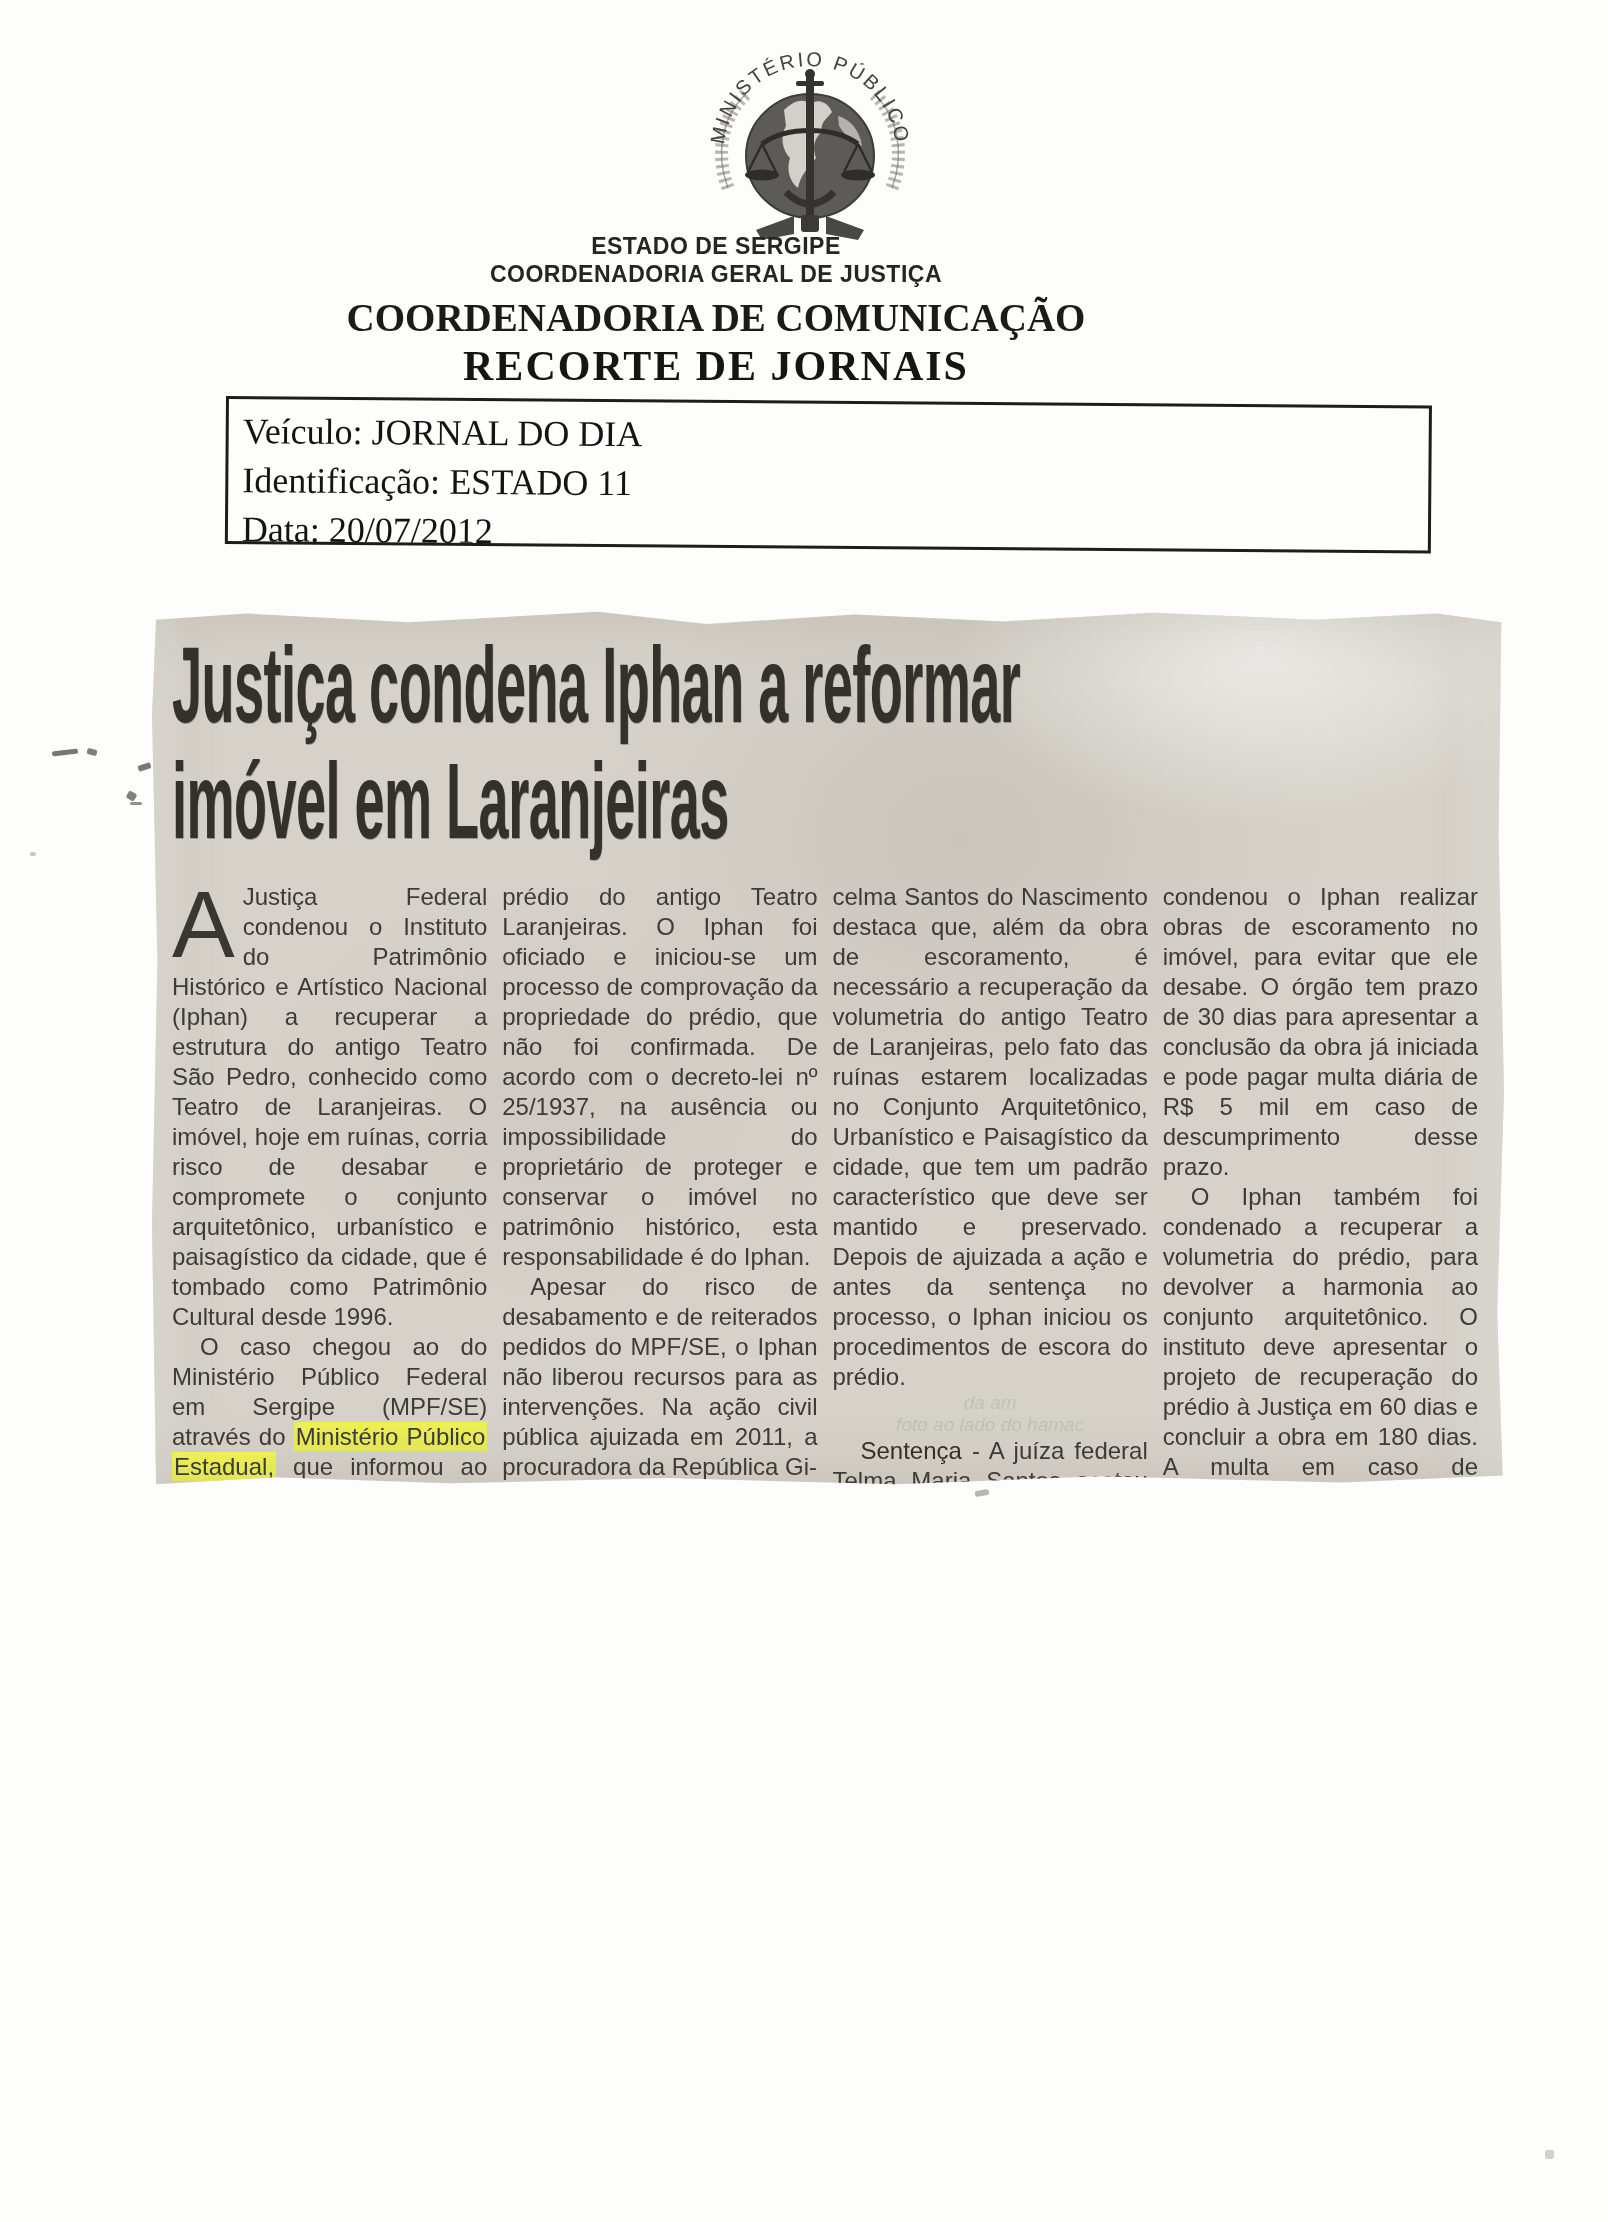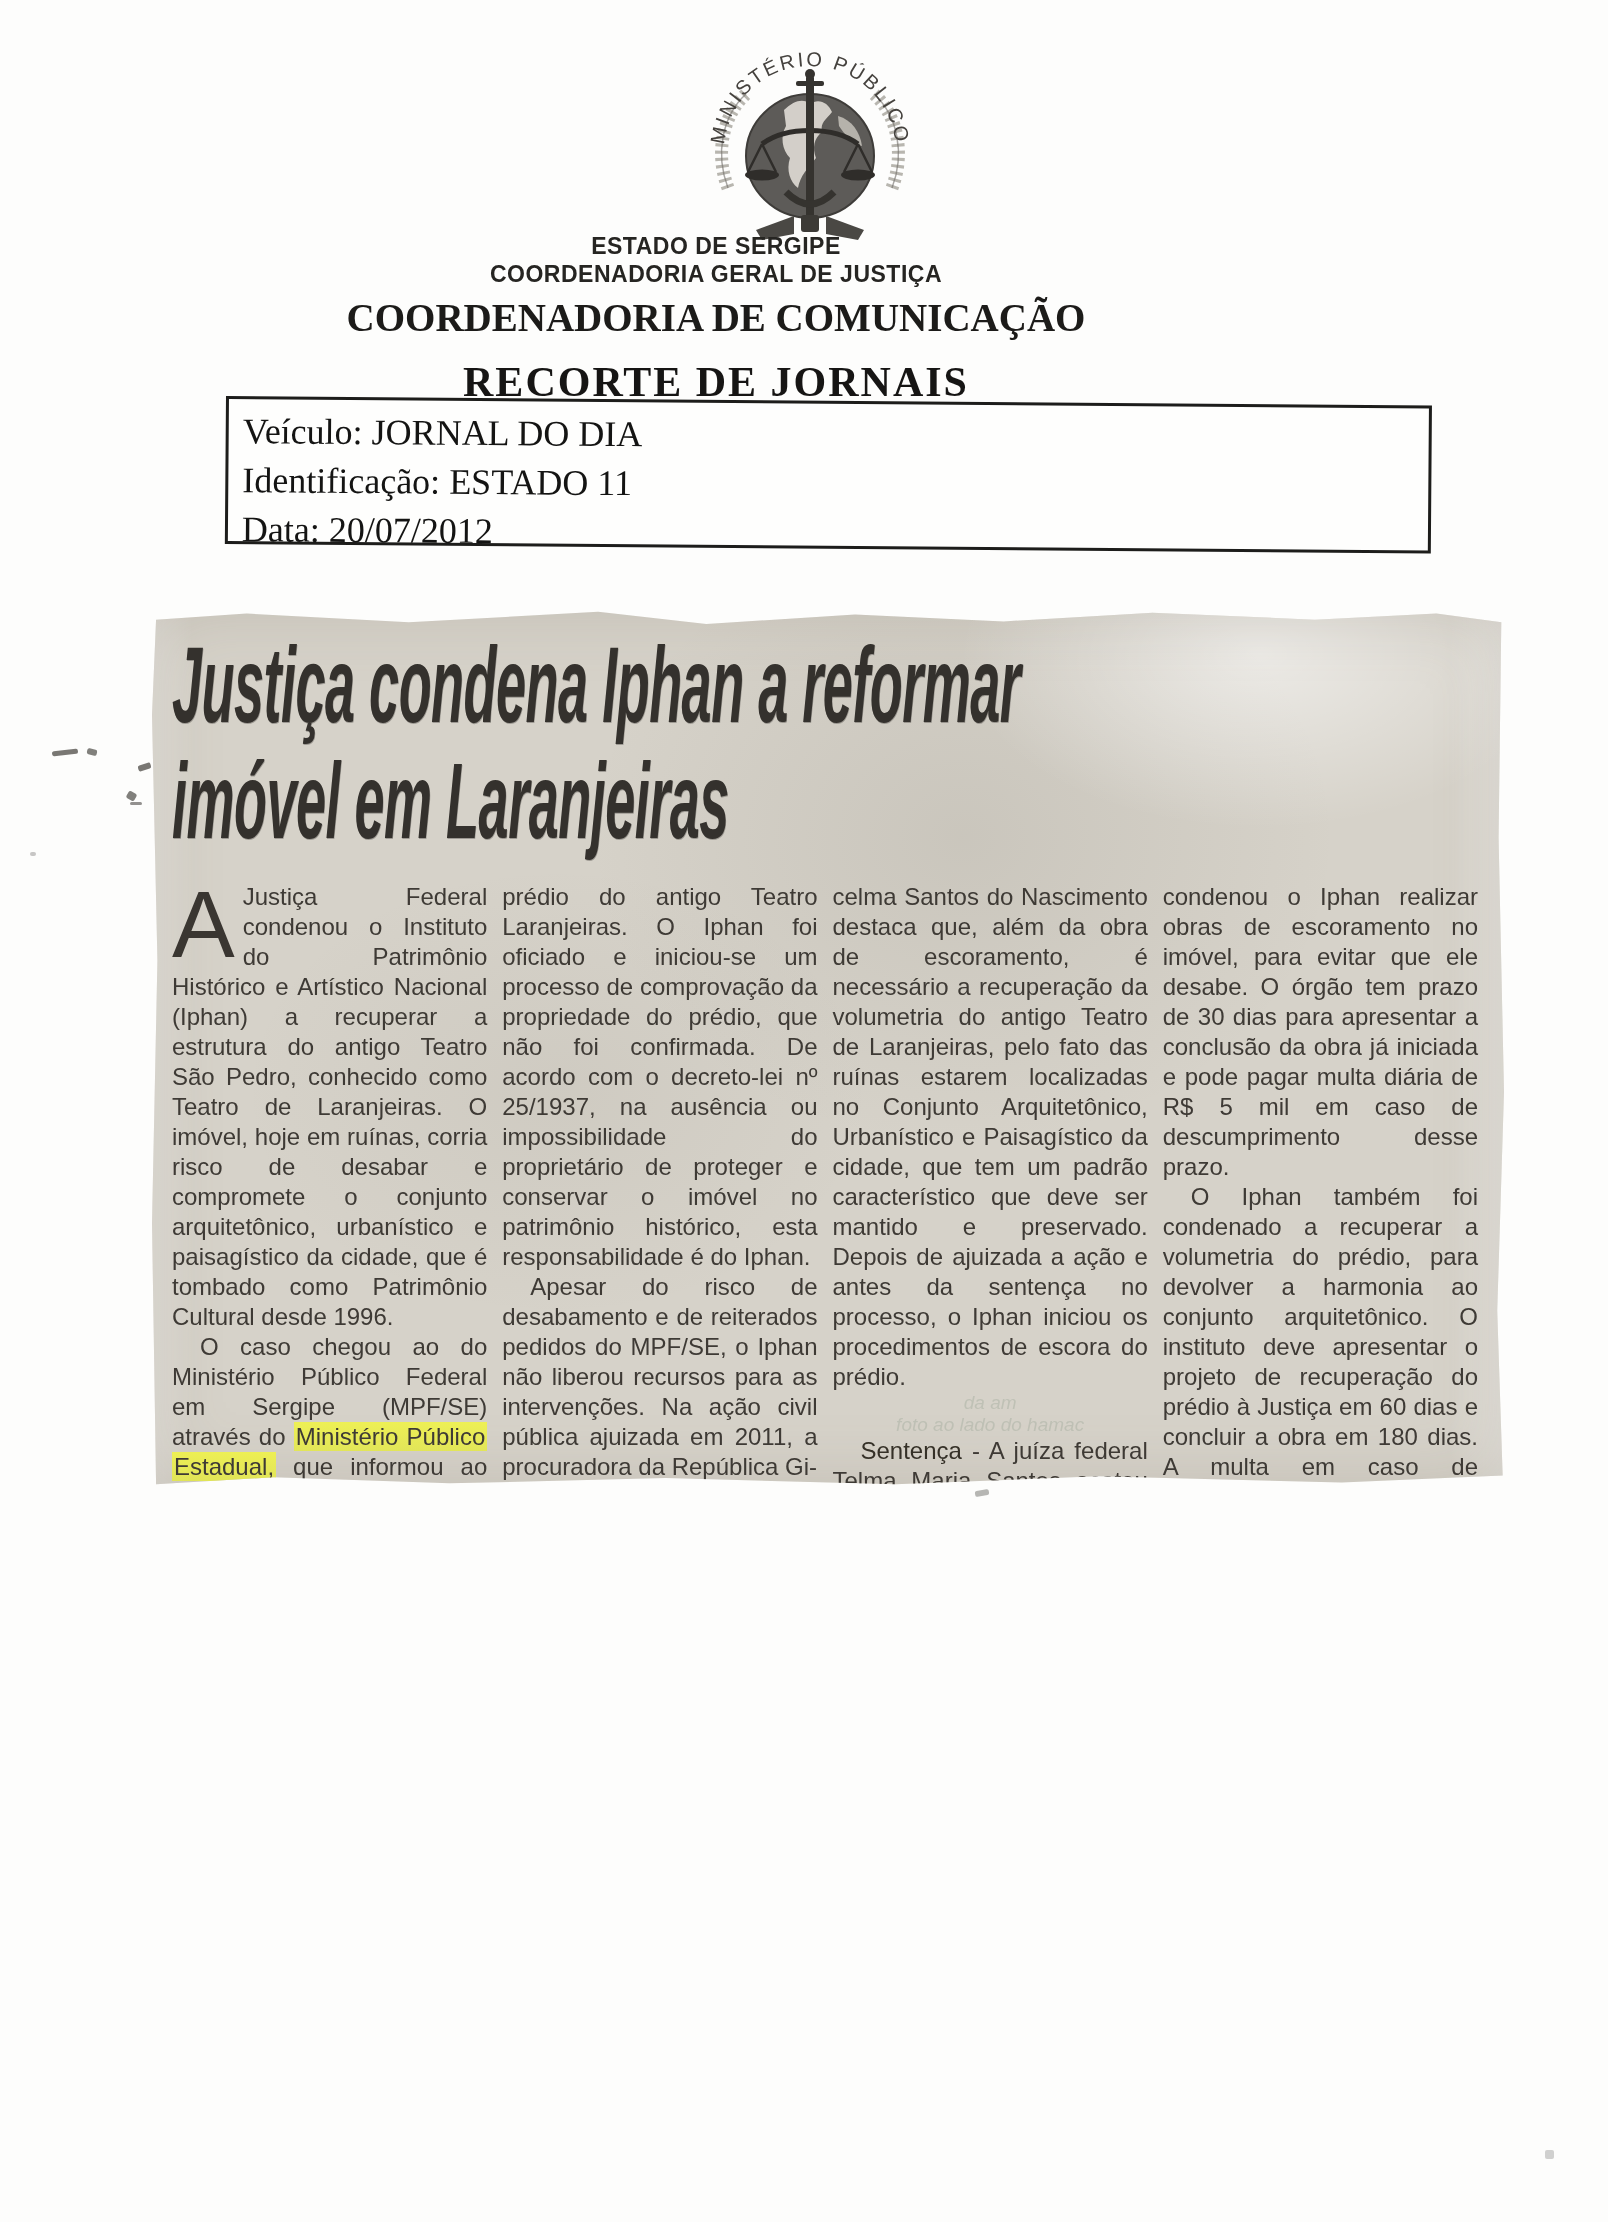--- a/index.html
+++ b/index.html
@@ -7,21 +7,21 @@
     width:1608px;height:2222px;position:relative;overflow:hidden;
     background:#ffffff;font-family:"Liberation Sans",sans-serif;
   }
   .page{position:absolute;inset:0;background:#fdfdfc;}
 
   
   .seal{position:absolute;left:698px;top:26px;width:224px;height:214px;}
   .org{position:absolute;left:0;top:232px;width:1432px;text-align:center;color:#22211f;}
   .org-sans{font-family:"Liberation Sans",sans-serif;font-weight:bold;font-size:23px;line-height:28px;letter-spacing:.5px;color:#262522;}
   .org-serif-1{font-family:"Liberation Serif",serif;font-weight:bold;font-size:39px;line-height:44px;margin-top:8px;color:#1c1b19;}
-  .org-serif-2{font-family:"Liberation Serif",serif;font-weight:bold;font-size:42px;line-height:48px;letter-spacing:2px;margin-top:18px;color:#161514;}
+  .org-serif-2{font-family:"Liberation Serif",serif;font-weight:bold;font-size:42px;line-height:48px;letter-spacing:2px;margin-top:2px;color:#161514;}
 
   .info-box{
     position:absolute;left:226px;top:396px;width:1206px;height:148px;
     border:3px solid #1d1d1b;box-sizing:border-box;background:#fefefd;
     transform:rotate(.45deg);transform-origin:0 0;
     padding:8px 0 0 14px;
   }
   .info-row{font-family:"Liberation Serif",serif;font-size:36px;line-height:49px;color:#141413;white-space:nowrap;}
 
   
@@ -30,21 +30,21 @@
     background:
       radial-gradient(430px 250px at 82% 5%, rgba(255,255,255,.55), rgba(255,255,255,0) 70%),
       radial-gradient(520px 430px at 60% 26%, rgba(95,90,78,.10), rgba(95,90,78,0) 72%),
       radial-gradient(420px 300px at 30% 55%, rgba(110,104,92,.07), rgba(110,104,92,0) 75%),
       linear-gradient(90deg, rgba(255,255,255,.30) 0%, rgba(255,255,255,0) 3%, rgba(255,255,255,0) 96%, rgba(255,255,255,.35) 100%),
       #d6d2c9;
     box-shadow:inset 0 0 70px rgba(120,110,95,.22);
     clip-path:polygon(.3% 1.1%, 7% .4%, 19% 1.4%, 33% .2%, 41% 1.6%, 52% .5%, 63% 1.3%, 74% .3%, 86% 1.1%, 95% .4%, 99.8% 1.4%, 99.6% 26%, 100% 55%, 99.5% 80%, 99.9% 98.8%, 88% 99.6%, 70% 98.9%, 55% 99.8%, 38% 99.1%, 22% 99.7%, 9% 99%, .3% 99.8%, 0% 70%, .4% 40%, 0% 12%);
     overflow:hidden;box-sizing:border-box;
   }
-  .headline{padding:22px 0 0 20px;font-style:italic;}
+  .headline{padding:22px 0 0 20px;}
   .headline-line{
     font-family:"Liberation Sans",sans-serif;font-weight:900;font-size:108px;line-height:106px;
     color:#34312d;letter-spacing:-1px;white-space:nowrap;width:260%;
     transform:scaleX(.5);transform-origin:0 0;
     text-shadow:1px 1px 0 rgba(52,49,45,.35);
   }
   .headline-line+.headline-line{margin-top:10px;}
 
   .columns{
     display:grid;grid-template-columns:repeat(4,1fr);gap:15px;

